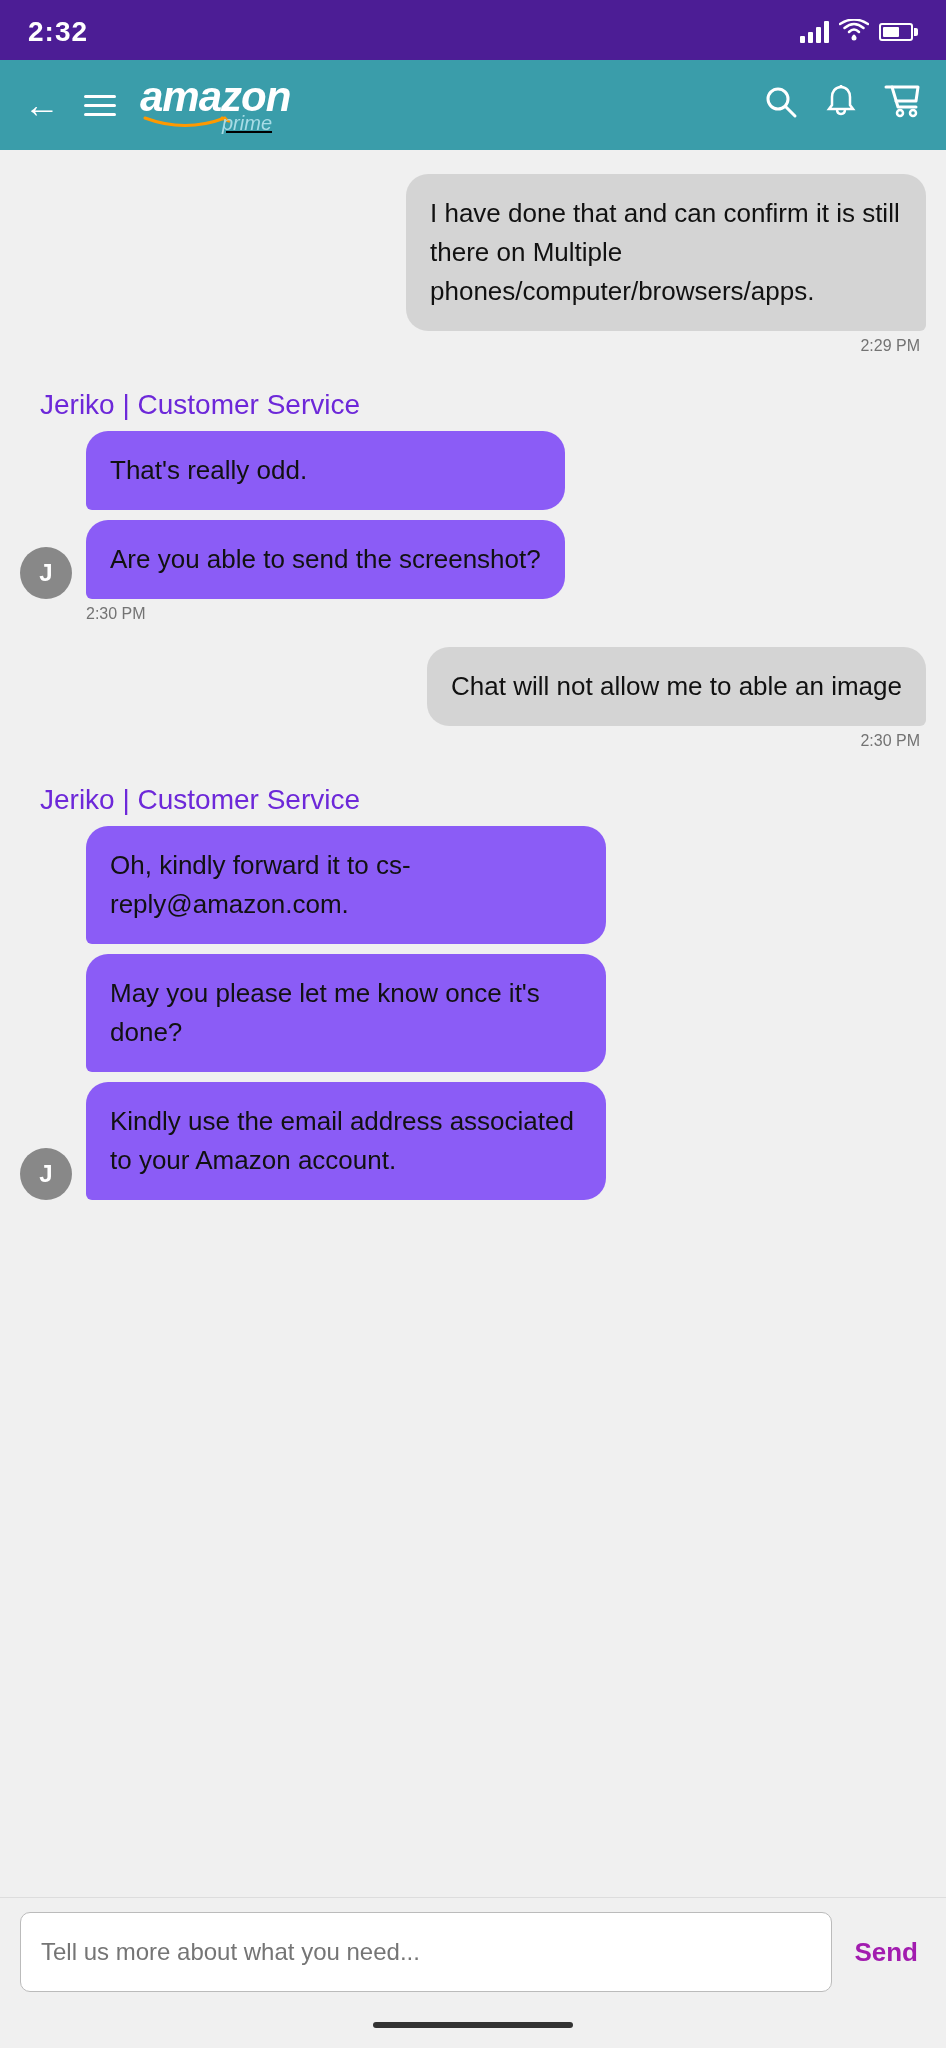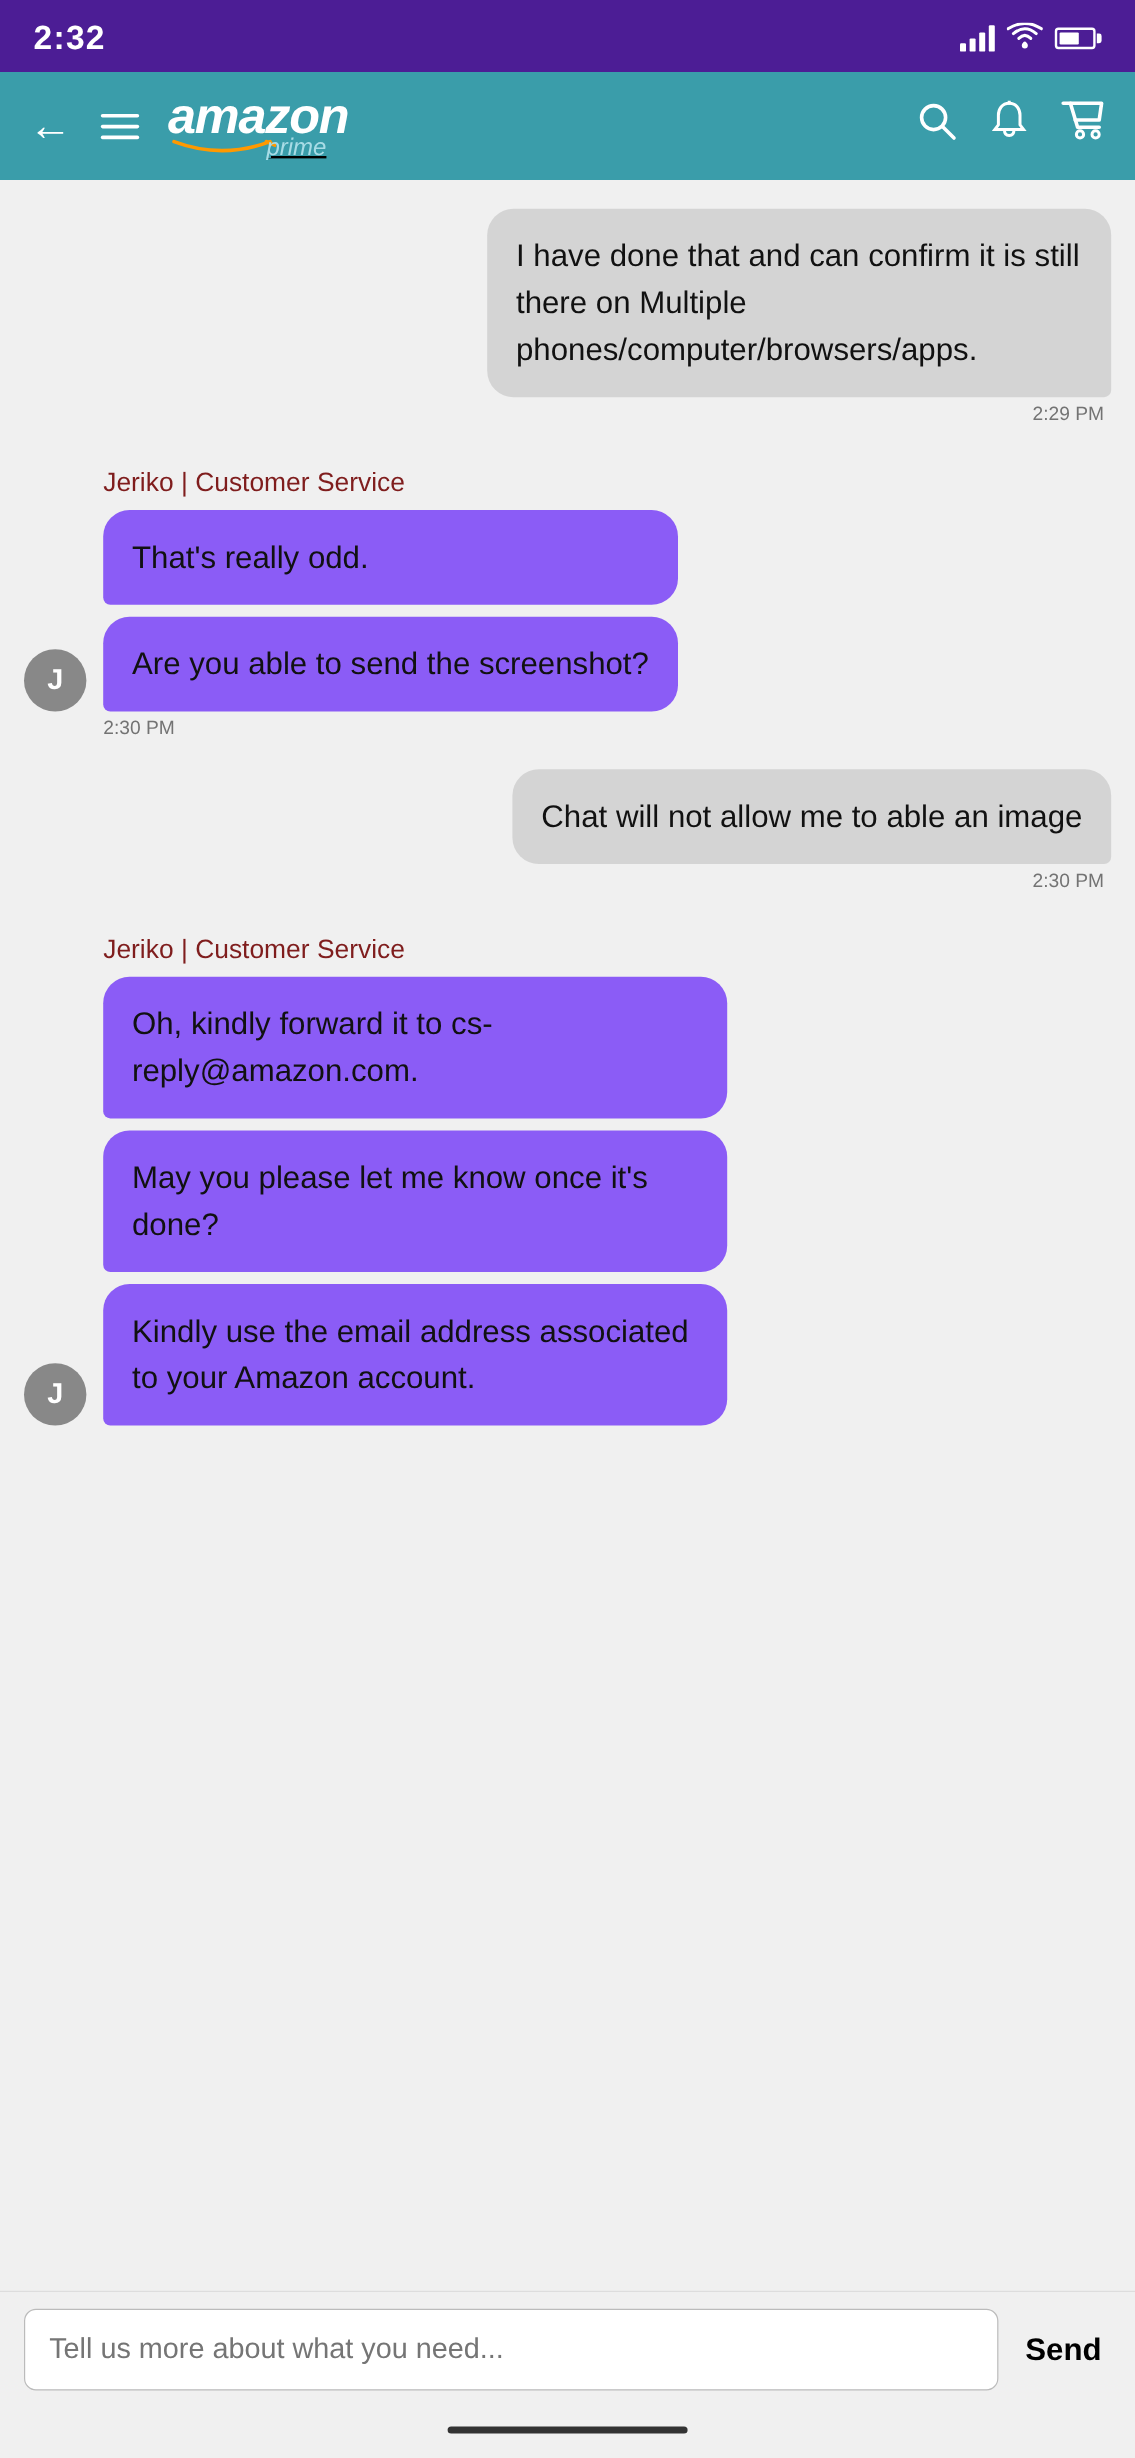--- a/index.html
+++ b/index.html
@@ -196,23 +196,23 @@
     .timestamp.user {
       text-align: right;
       padding-right: 26px;
     }
     .timestamp.agent {
       text-align: left;
       padding-left: 86px;
     }
 
     .agent-name {
-      font-size: 22px;
-      color: #7f1d1d;
-      padding: 14px 20px 6px 86px;
+      font-size: 28px;
+      color: #6d28d9;
+      padding: 14px 20px 6px 40px;
       font-weight: 400;
     }
 
     
     .bubble-stack {
       display: flex;
       flex-direction: column;
       gap: 10px;
     }
 
@@ -220,32 +220,32 @@
     .input-area {
       background: #f0f0f0;
       padding: 14px 20px;
       display: flex;
       align-items: center;
       gap: 14px;
       border-top: 1px solid #ddd;
     }
     .chat-input {
       flex: 1;
-      height: 68px;
+      height: 80px;
       border: 1.5px solid #bbb;
       border-radius: 10px;
       background: white;
       padding: 0 20px;
       font-size: 24px;
       color: #aaa;
       outline: none;
     }
     .send-button {
       font-size: 26px;
-      color: #000000;
+      color: #a21caf;
       font-weight: 600;
       background: none;
       border: none;
       cursor: pointer;
       padding: 0 8px;
     }
 
     
     .home-indicator {
       background: #f0f0f0;

